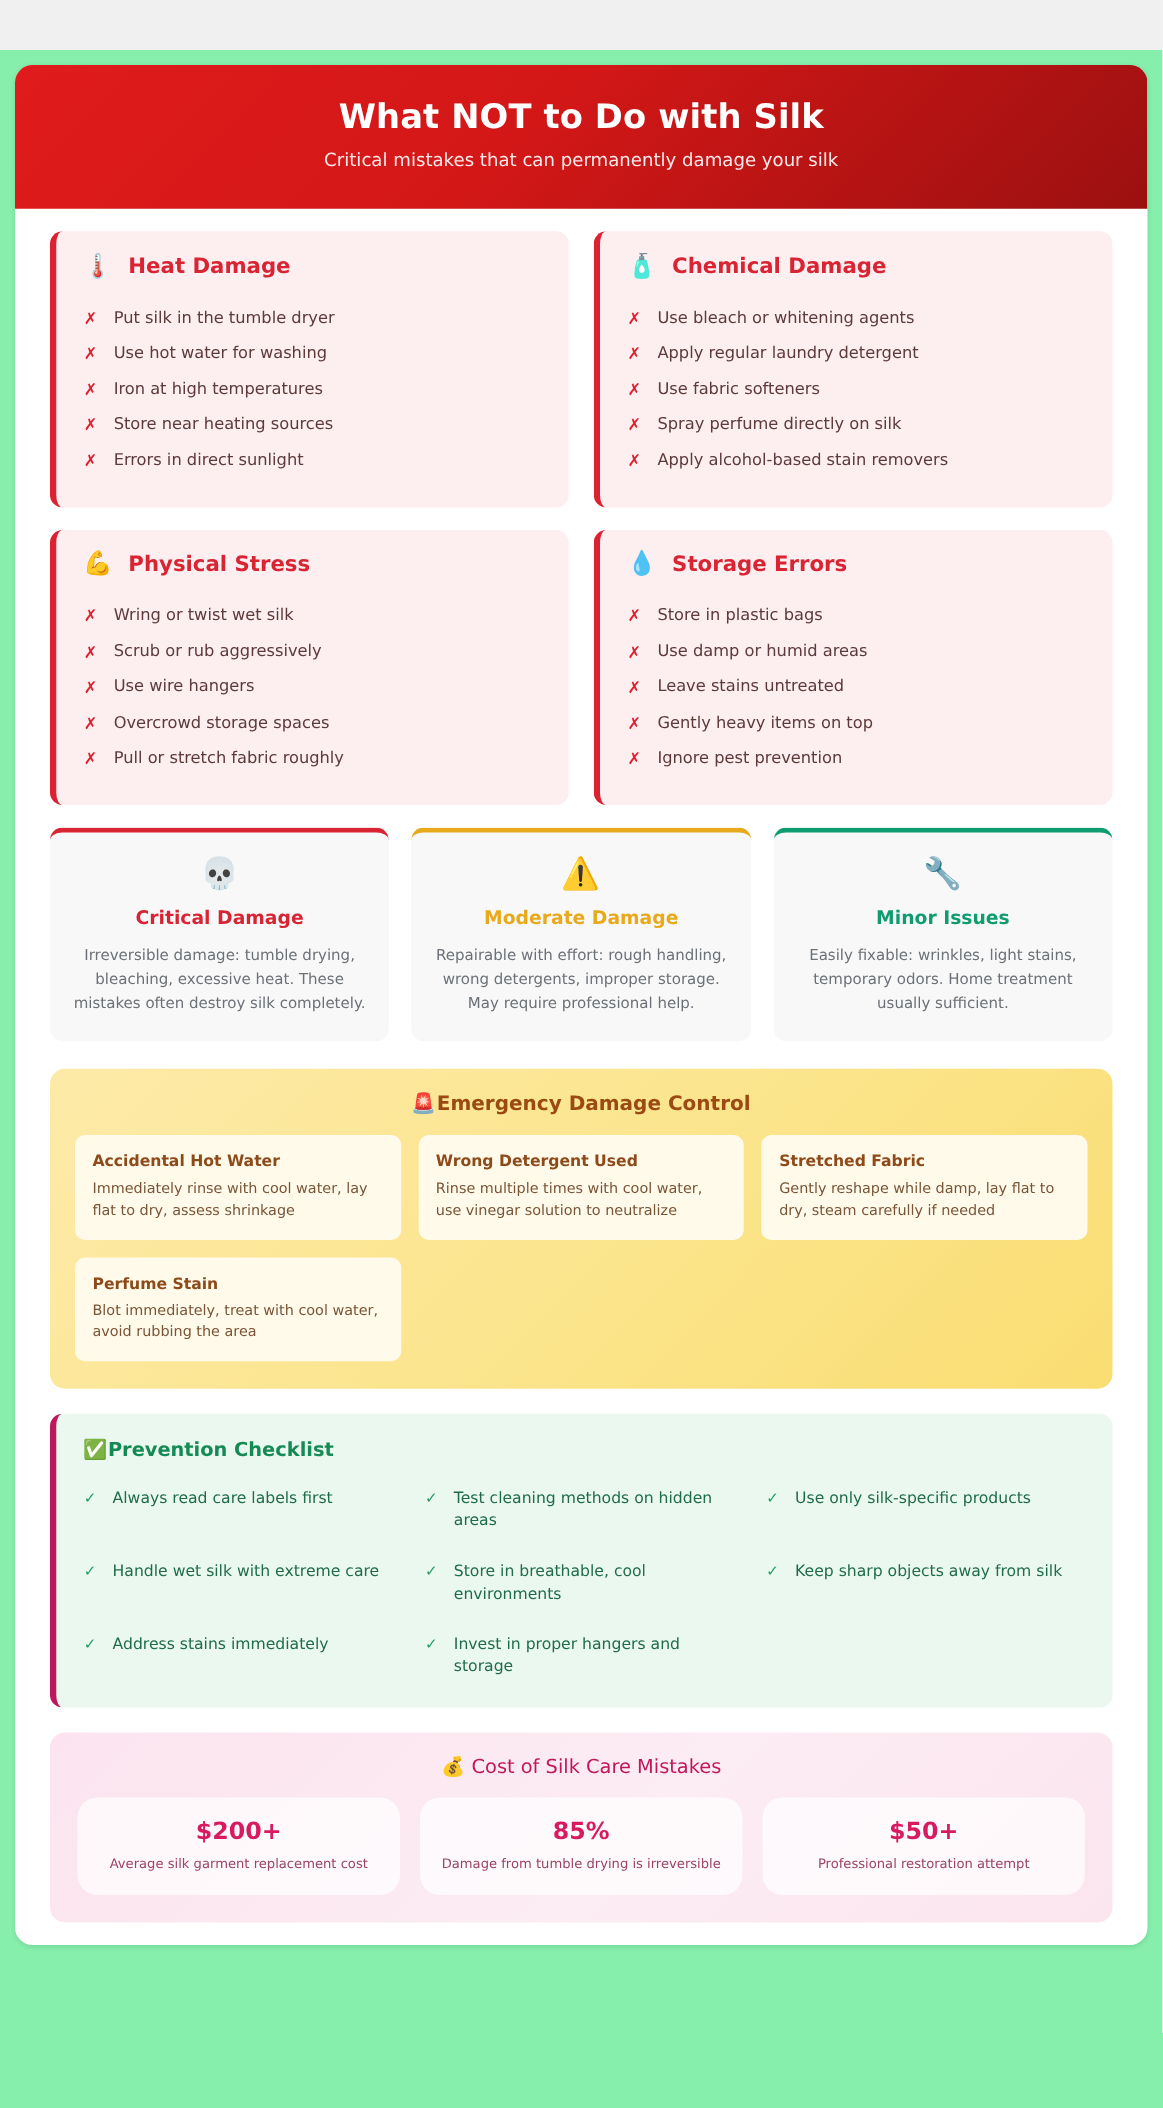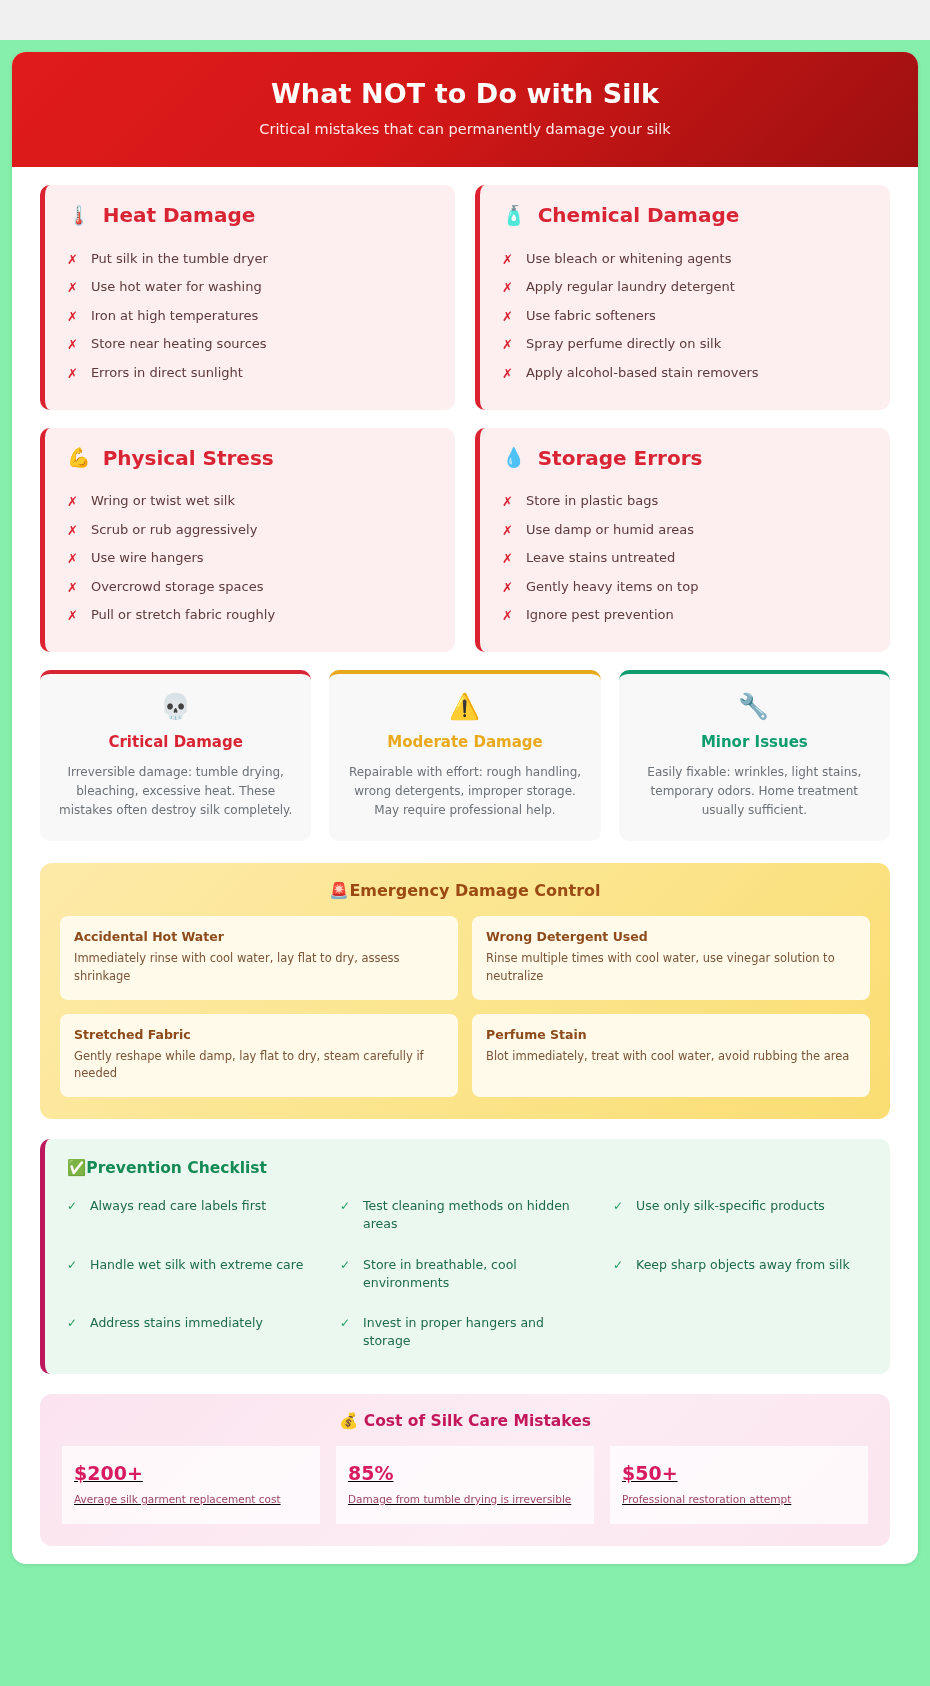--- a/index.html
+++ b/index.html
@@ -61,21 +61,21 @@
     padding: 18px 22px 22px 22px;
   }
   .mistake-head {
     display: flex;
     align-items: center;
     gap: 12px;
     margin-bottom: 18px;
   }
   .mistake-emoji { font-size: 19px; line-height: 1; }
   .mistake-title {
-    font-size: 20px;
+    font-size: 17px;
     font-weight: bold;
     color: #d92434;
   }
   .mistake-list { list-style: none; }
   .mistake-list li {
     display: flex;
     align-items: flex-start;
     gap: 13px;
     padding: 5.5px 0;
     font-size: 13px;
@@ -116,21 +116,21 @@
   }
   .emergency-title {
     text-align: center;
     font-size: 16px;
     font-weight: bold;
     color: #9a4a12;
     margin-bottom: 16px;
   }
   .emergency-grid {
     display: grid;
-    grid-template-columns: 1fr 1fr;
+    grid-template-columns: 1fr 1fr 1fr;
     gap: 14px;
   }
   .em-card {
     background: #fffaea;
     border-radius: 8px;
     padding: 13px 14px 15px 14px;
   }
   .em-title {
     font-size: 12.5px;
     font-weight: bold;
@@ -170,34 +170,34 @@
 
   
   .cost {
     background: linear-gradient(135deg, #fbe4ef 0%, #fcecf3 55%, #fbe5ef 100%);
     border-radius: 12px;
     padding: 18px 22px 22px 22px;
   }
   .cost-title {
     text-align: center;
     font-size: 15.5px;
-    font-weight: bold;
+    font-weight: normal;
     color: #c2185b;
     margin-bottom: 16px;
   }
   .cost-grid {
     display: grid;
     grid-template-columns: 1fr 1fr 1fr;
     gap: 16px;
   }
   .cost-card {
     background: rgba(255,255,255,0.72);
-    border-radius: 0;
+    border-radius: 16px;
     padding: 16px 12px 17px 12px;
-    text-decoration: underline;
+    text-align: center;
   }
   .cost-value {
     font-size: 19px;
     font-weight: bold;
     color: #d81b60;
     margin-bottom: 8px;
   }
   .cost-label { font-size: 10.5px; color: #9b4466; line-height: 1.4; }
 </style>
 </head>

